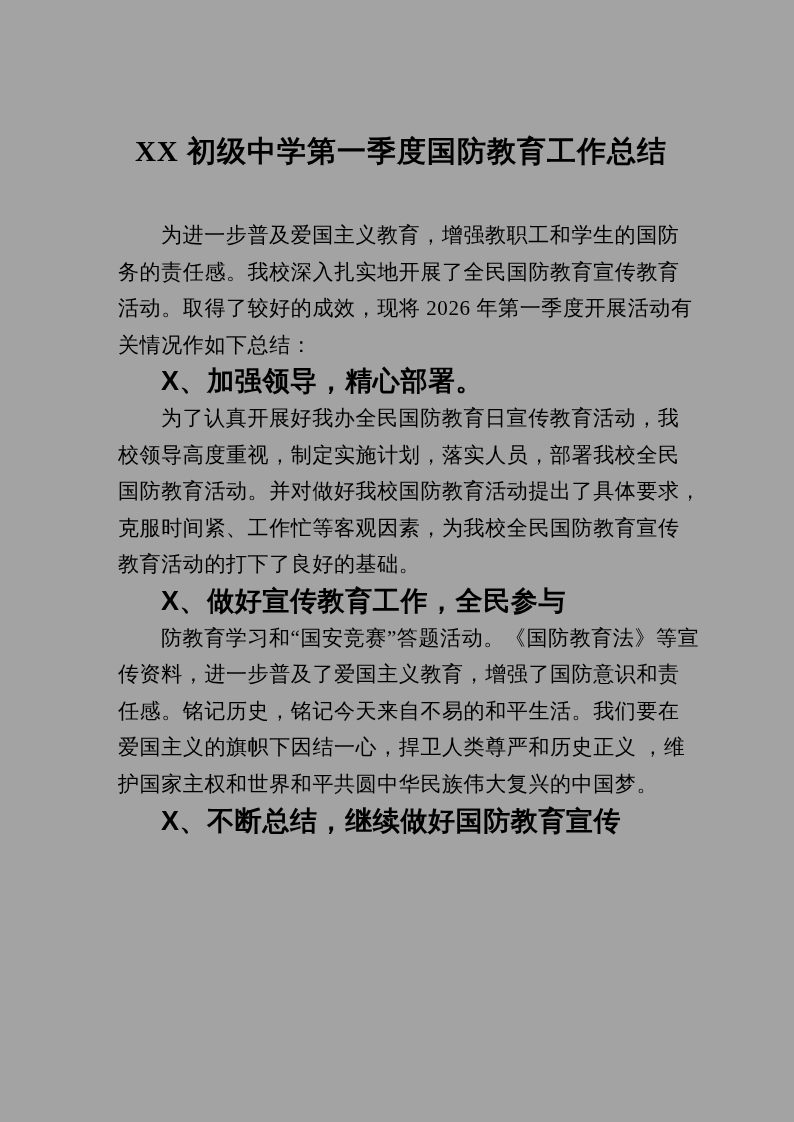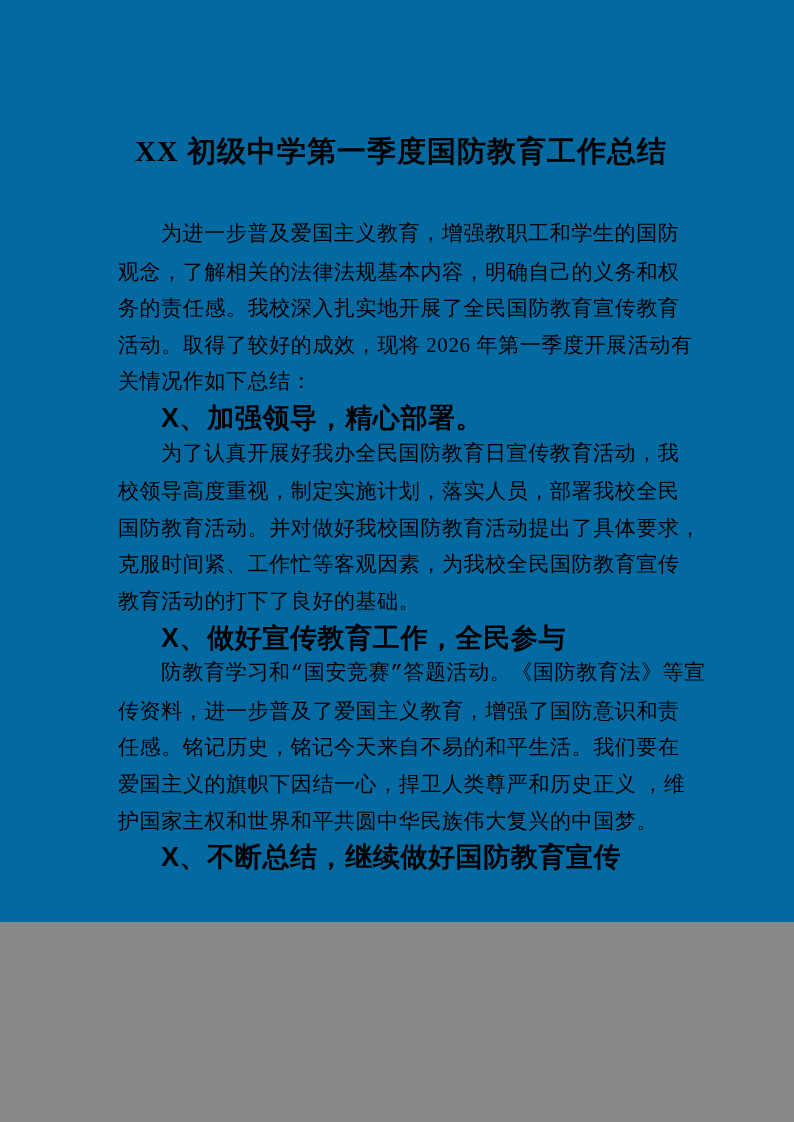--- a/index.html
+++ b/index.html
@@ -3,23 +3,23 @@
 <meta charset="utf-8">
 <style>
   html, body {
     margin: 0;
     padding: 0;
     background: #888;
   }
   .page {
     position: relative;
     width: 794px;
-    height: 922px;
+    height: 1122px;
     margin: 0 auto;
-    background: #0369a1;
+    background: #a3a3a3;
     box-sizing: border-box;
     padding: 130px 110px 0 118px;
     font-family: "Liberation Serif", "DejaVu Serif", serif;
     color: #000000;
     overflow: hidden;
   }
   .doc-title {
     margin: 0 0 45px 0;
     font-size: 29px;
     font-weight: bold;
@@ -37,21 +37,20 @@
   }
   .line {
     display: block;
     line-height: 36.6px;
     height: 36.6px;
     letter-spacing: 0.6px;
     white-space: pre;
   }
   .indent {
     padding-left: 43px;
-    font-family: Liberation Mono, monospace;
   }
   .heading {
     margin: 0;
     padding: 0 0 0 43px;
     font-size: 27px;
     font-weight: bold;
     line-height: 36.6px;
     height: 36.6px;
     font-family: "Liberation Sans", "DejaVu Sans", sans-serif;
     letter-spacing: 0.6px;
@@ -62,21 +61,20 @@
 <body>
 
 <div class="page">
 
   <h1 class="doc-title">XX 初级中学第一季度国防教育工作总结</h1>
 
   <div class="doc-body">
 
     <p class="para">
       <span class="line indent">为进一步普及爱国主义教育，增强教职工和学生的国防</span>
-      <span class="line">观念，了解相关的法律法规基本内容，明确自己的义务和权</span>
       <span class="line">务的责任感。我校深入扎实地开展了全民国防教育宣传教育</span>
       <span class="line">活动。取得了较好的成效，现将 2026 年第一季度开展活动有</span>
       <span class="line">关情况作如下总结：</span>
     </p>
 
     <h2 class="heading">X、加强领导，精心部署。</h2>
 
     <p class="para">
       <span class="line indent">为了认真开展好我办全民国防教育日宣传教育活动，我</span>
       <span class="line">校领导高度重视，制定实施计划，落实人员，部署我校全民</span>

